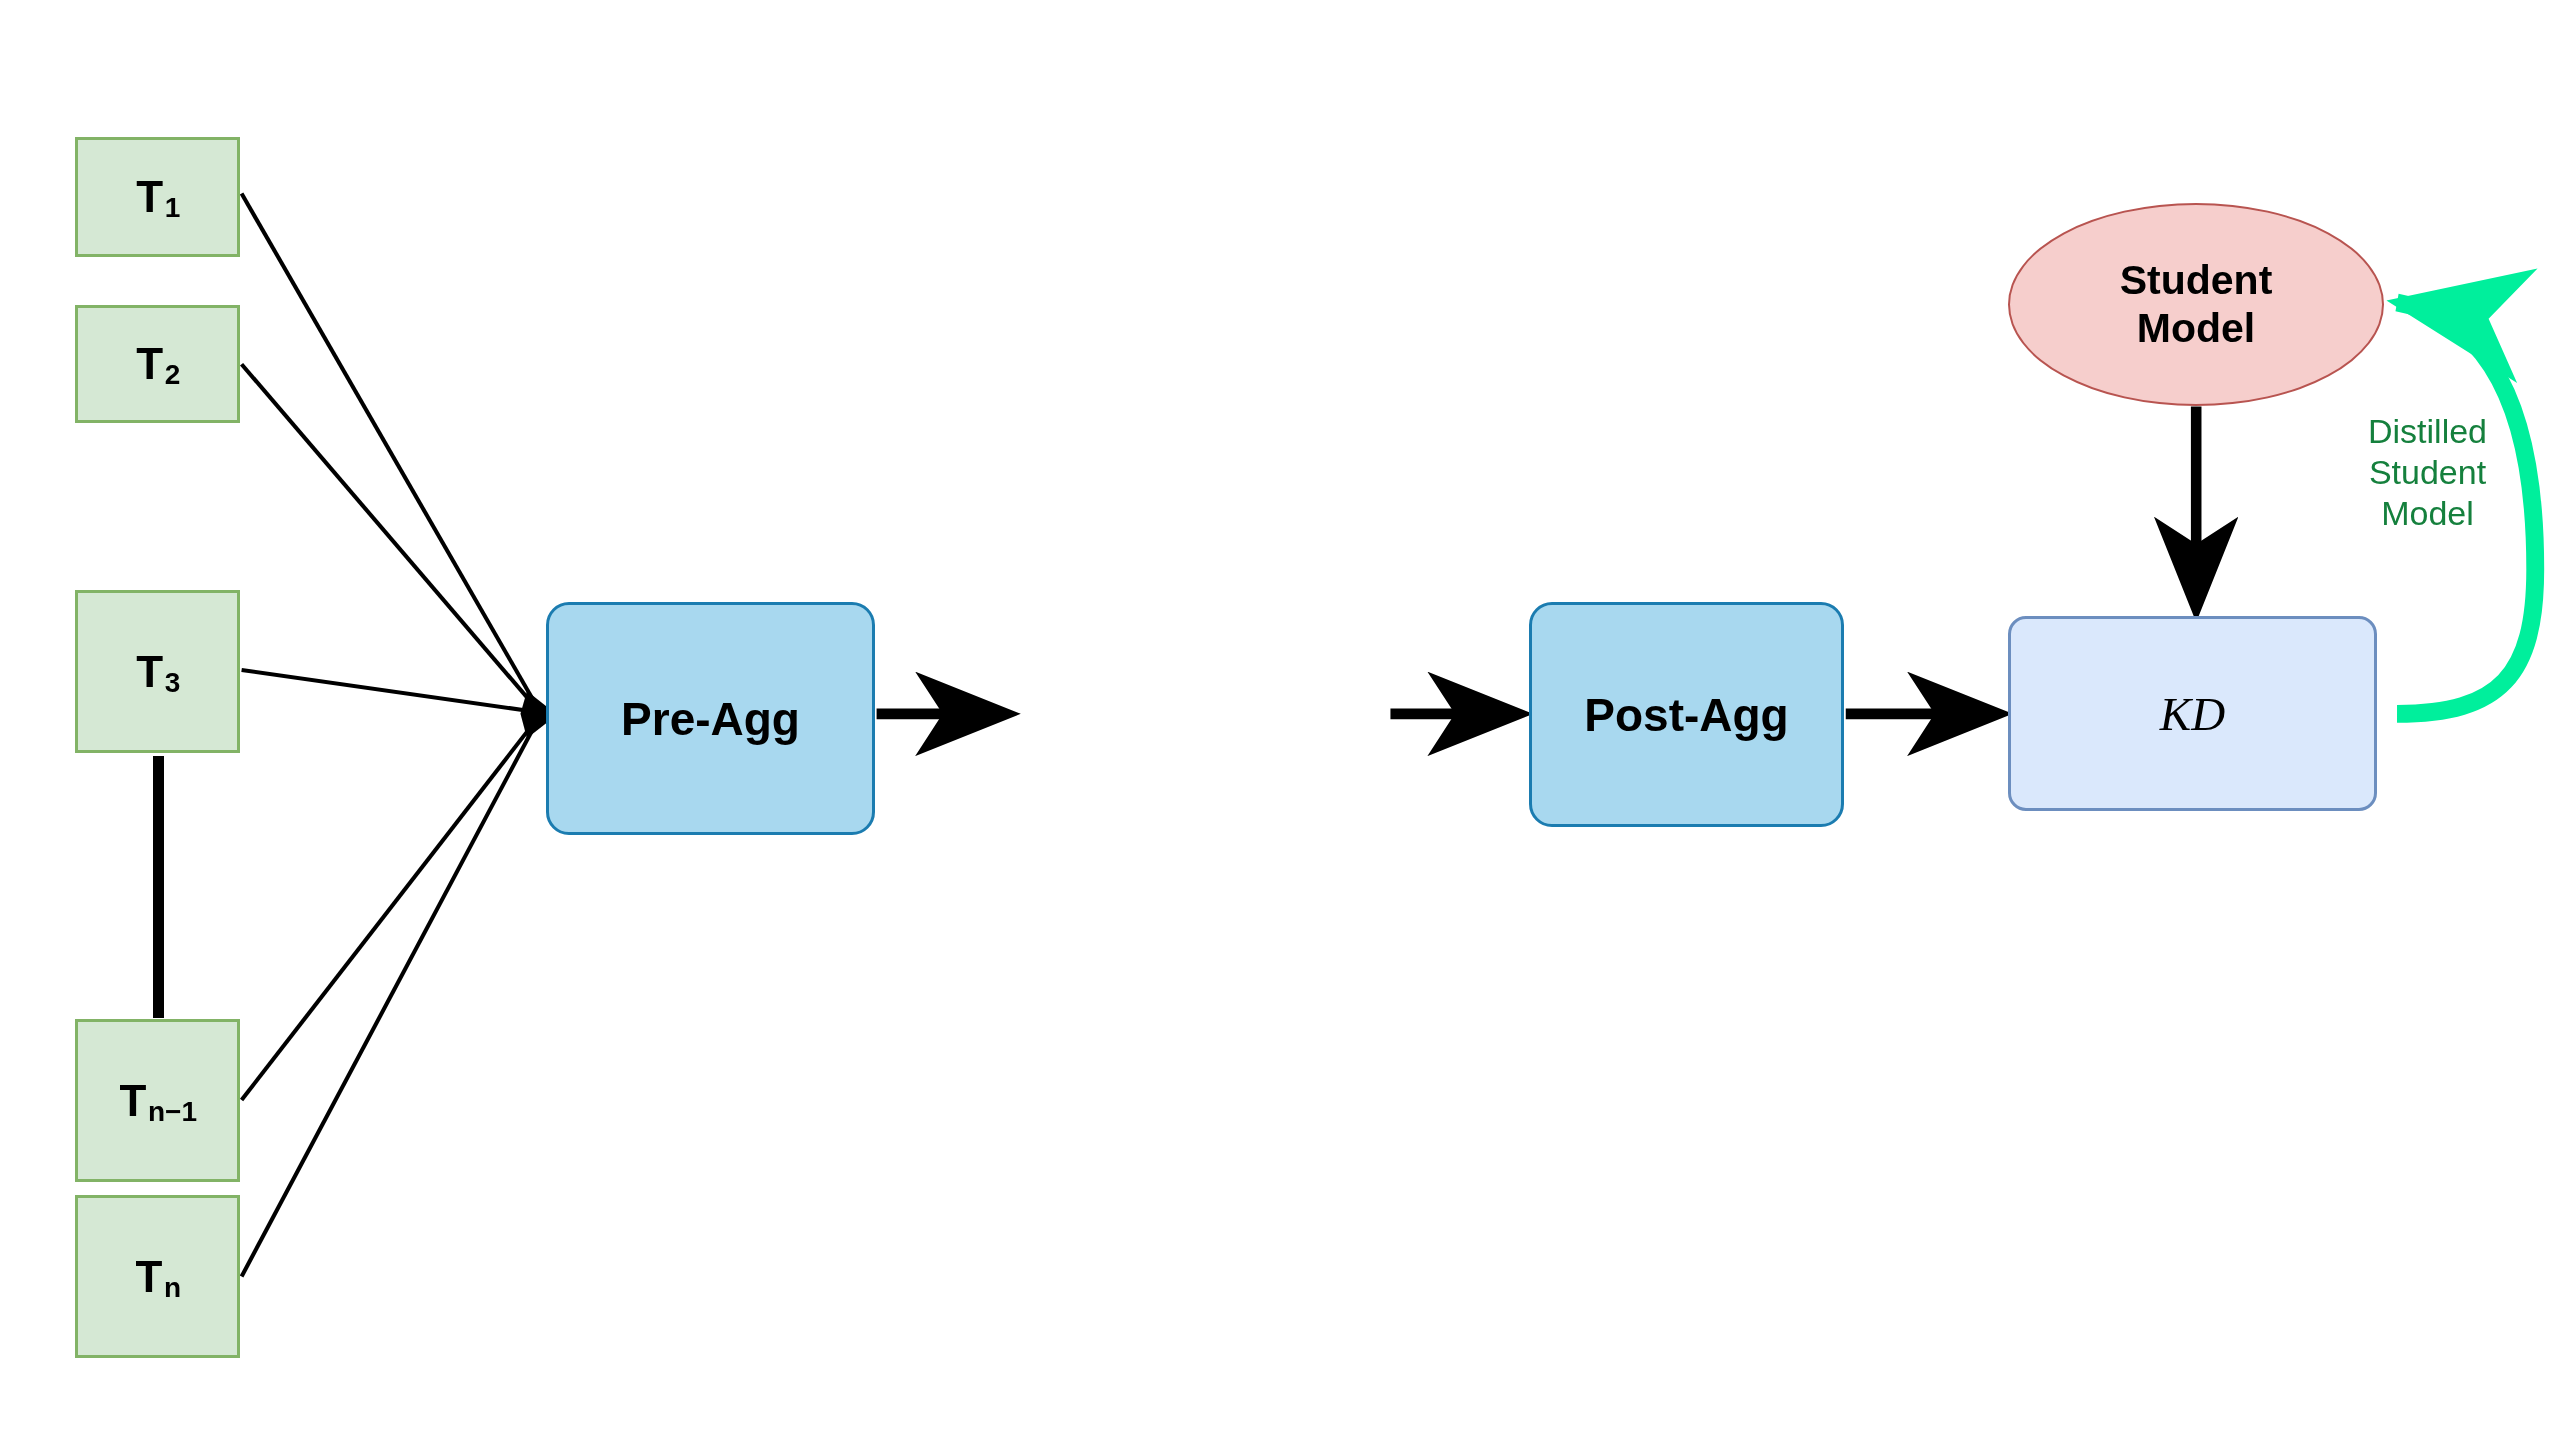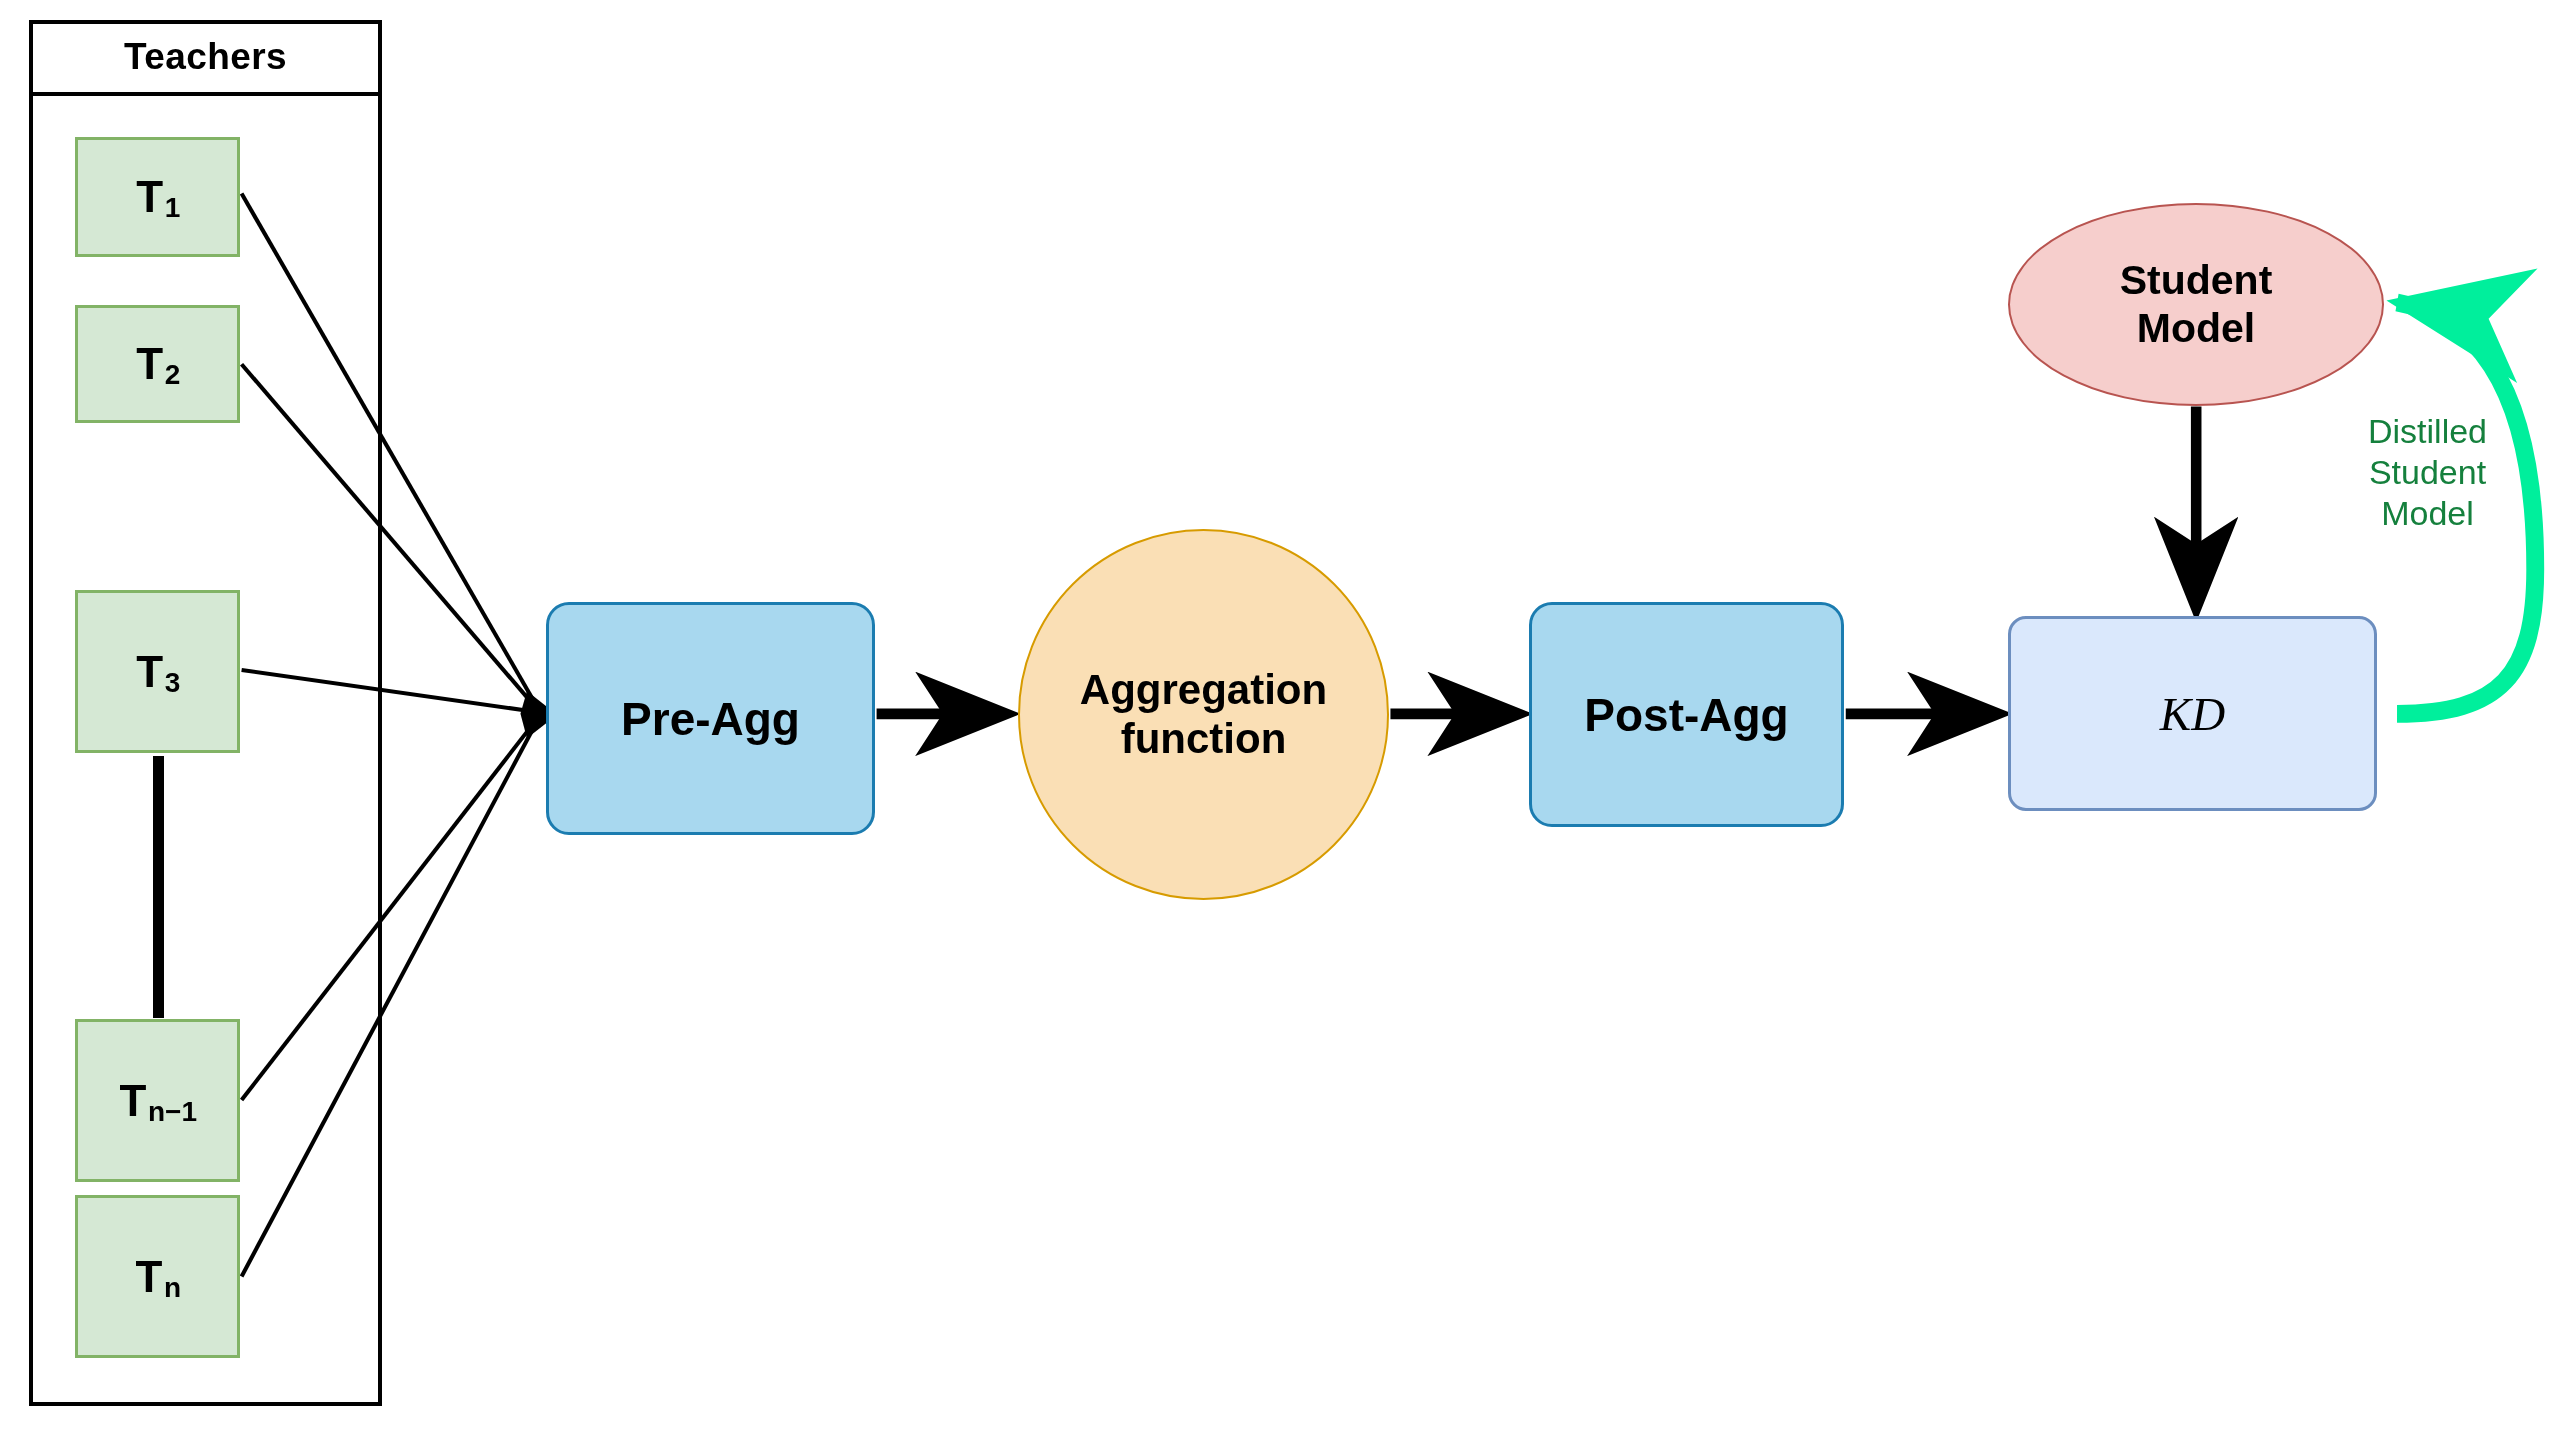--- a/index.html
+++ b/index.html
@@ -197,23 +197,20 @@
 
     <line x1="1710" y1="878" x2="1862" y2="878" stroke="#000000" stroke-width="13" marker-end="url(#blackArrow)"></line>
 
     <line x1="2270" y1="878" x2="2452" y2="878" stroke="#000000" stroke-width="13" marker-end="url(#blackArrow)"></line>
 
     <line x1="2701" y1="500" x2="2701" y2="742" stroke="#000000" stroke-width="13" marker-end="url(#blackArrow)"></line>
 
     <path d="M2948,878 C3075,878 3118,830 3118,700 C3118,500 3060,392 2948,372" stroke="#00ef9c" stroke-width="22" fill="none" stroke-linecap="butt" marker-end="url(#greenArrow)"></path>
   </svg>
 
-  <div class="teacher-group">
-    <div class="teacher-group-title">Teachers</div>
-  </div>
 
   <div class="teacher-node" style="left:75px; top:137px; height:120px;">
     <span>T</span>
       <span class="sub">1</span>
   </div>
 
   <div class="teacher-node" style="left:75px; top:305px; height:118px;">
     <span>T</span>
       <span class="sub">2</span>
   </div>
@@ -230,26 +227,20 @@
       <span class="sub">n−1</span>
   </div>
 
   <div class="teacher-node" style="left:75px; top:1195px; height:163px;">
     <span>T</span>
       <span class="sub">n</span>
   </div>
 
   <div id="pre-agg" class="proc-box box-blue">Pre-Agg</div>
 
-  <div id="agg-fn" class="proc-box circle-orange">
-    <div>
-      <div>Aggregation</div>
-      <div>function</div>
-    </div>
-  </div>
 
   <div id="post-agg" class="proc-box box-blue">Post-Agg</div>
 
   <div id="kd-box" class="proc-box box-lightblue">KD</div>
 
   <div id="student-model" class="proc-box ellipse-red">
     <div>
       <div>Student</div>
       <div>Model</div>
     </div>

